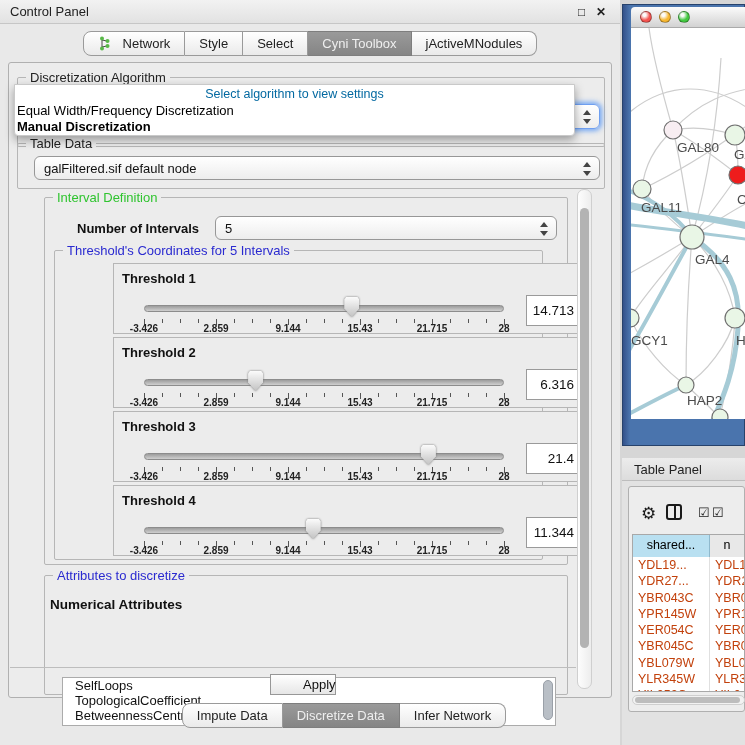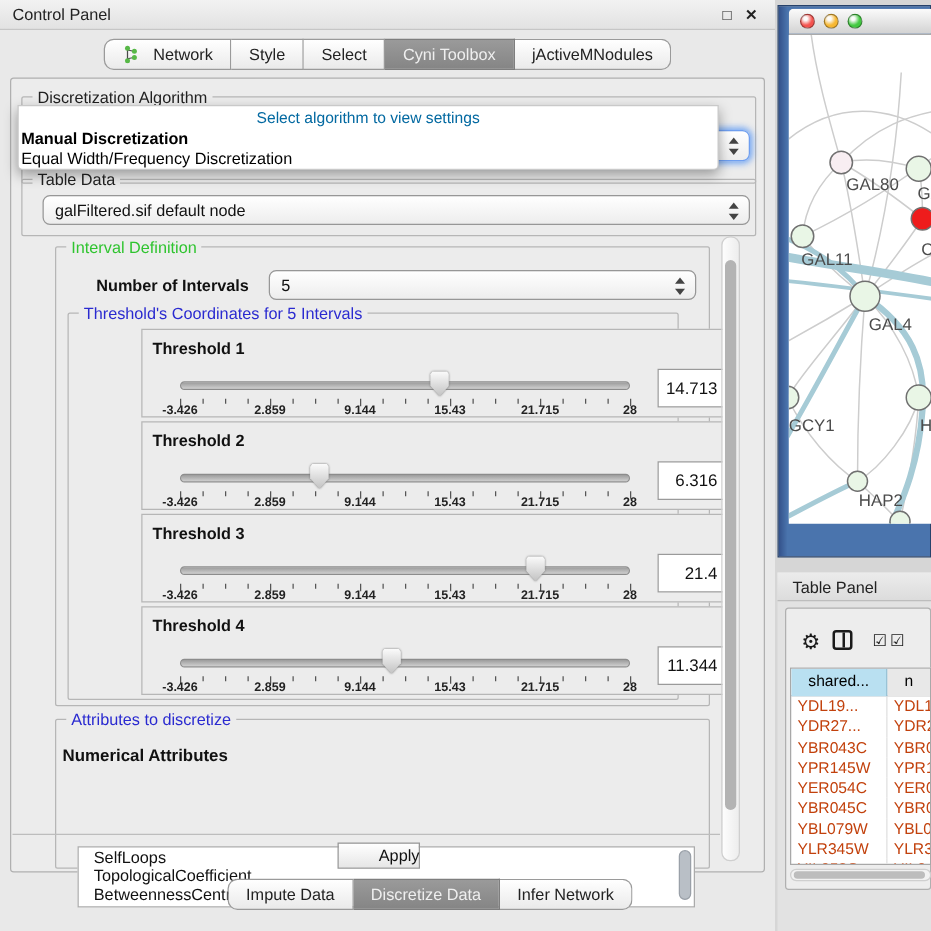--- a/index.html
+++ b/index.html
@@ -353,22 +353,22 @@
       </div>
     </div>
 
     <div id="vscroll">
         <div class="vthumb"></div>
       </div>
 
     <div id="popup">
       <div class="pop-placeholder">Select algorithm to view settings</div>
       <div id="popItems">
+          <div class="pop-item">Equal Width/Frequency Discretization</div>
           <div class="pop-item first">Manual Discretization</div>
-          <div class="pop-item">Equal Width/Frequency Discretization</div>
         </div>
     </div>
 
     <div class="segbar" style="top:703px;margin-left:34px;" id="bottomTabs">
         <span class="seg">
           <span>Impute Data</span>
         </span>
         <span class="seg sel">
           <span>Discretize Data</span>
         </span>

